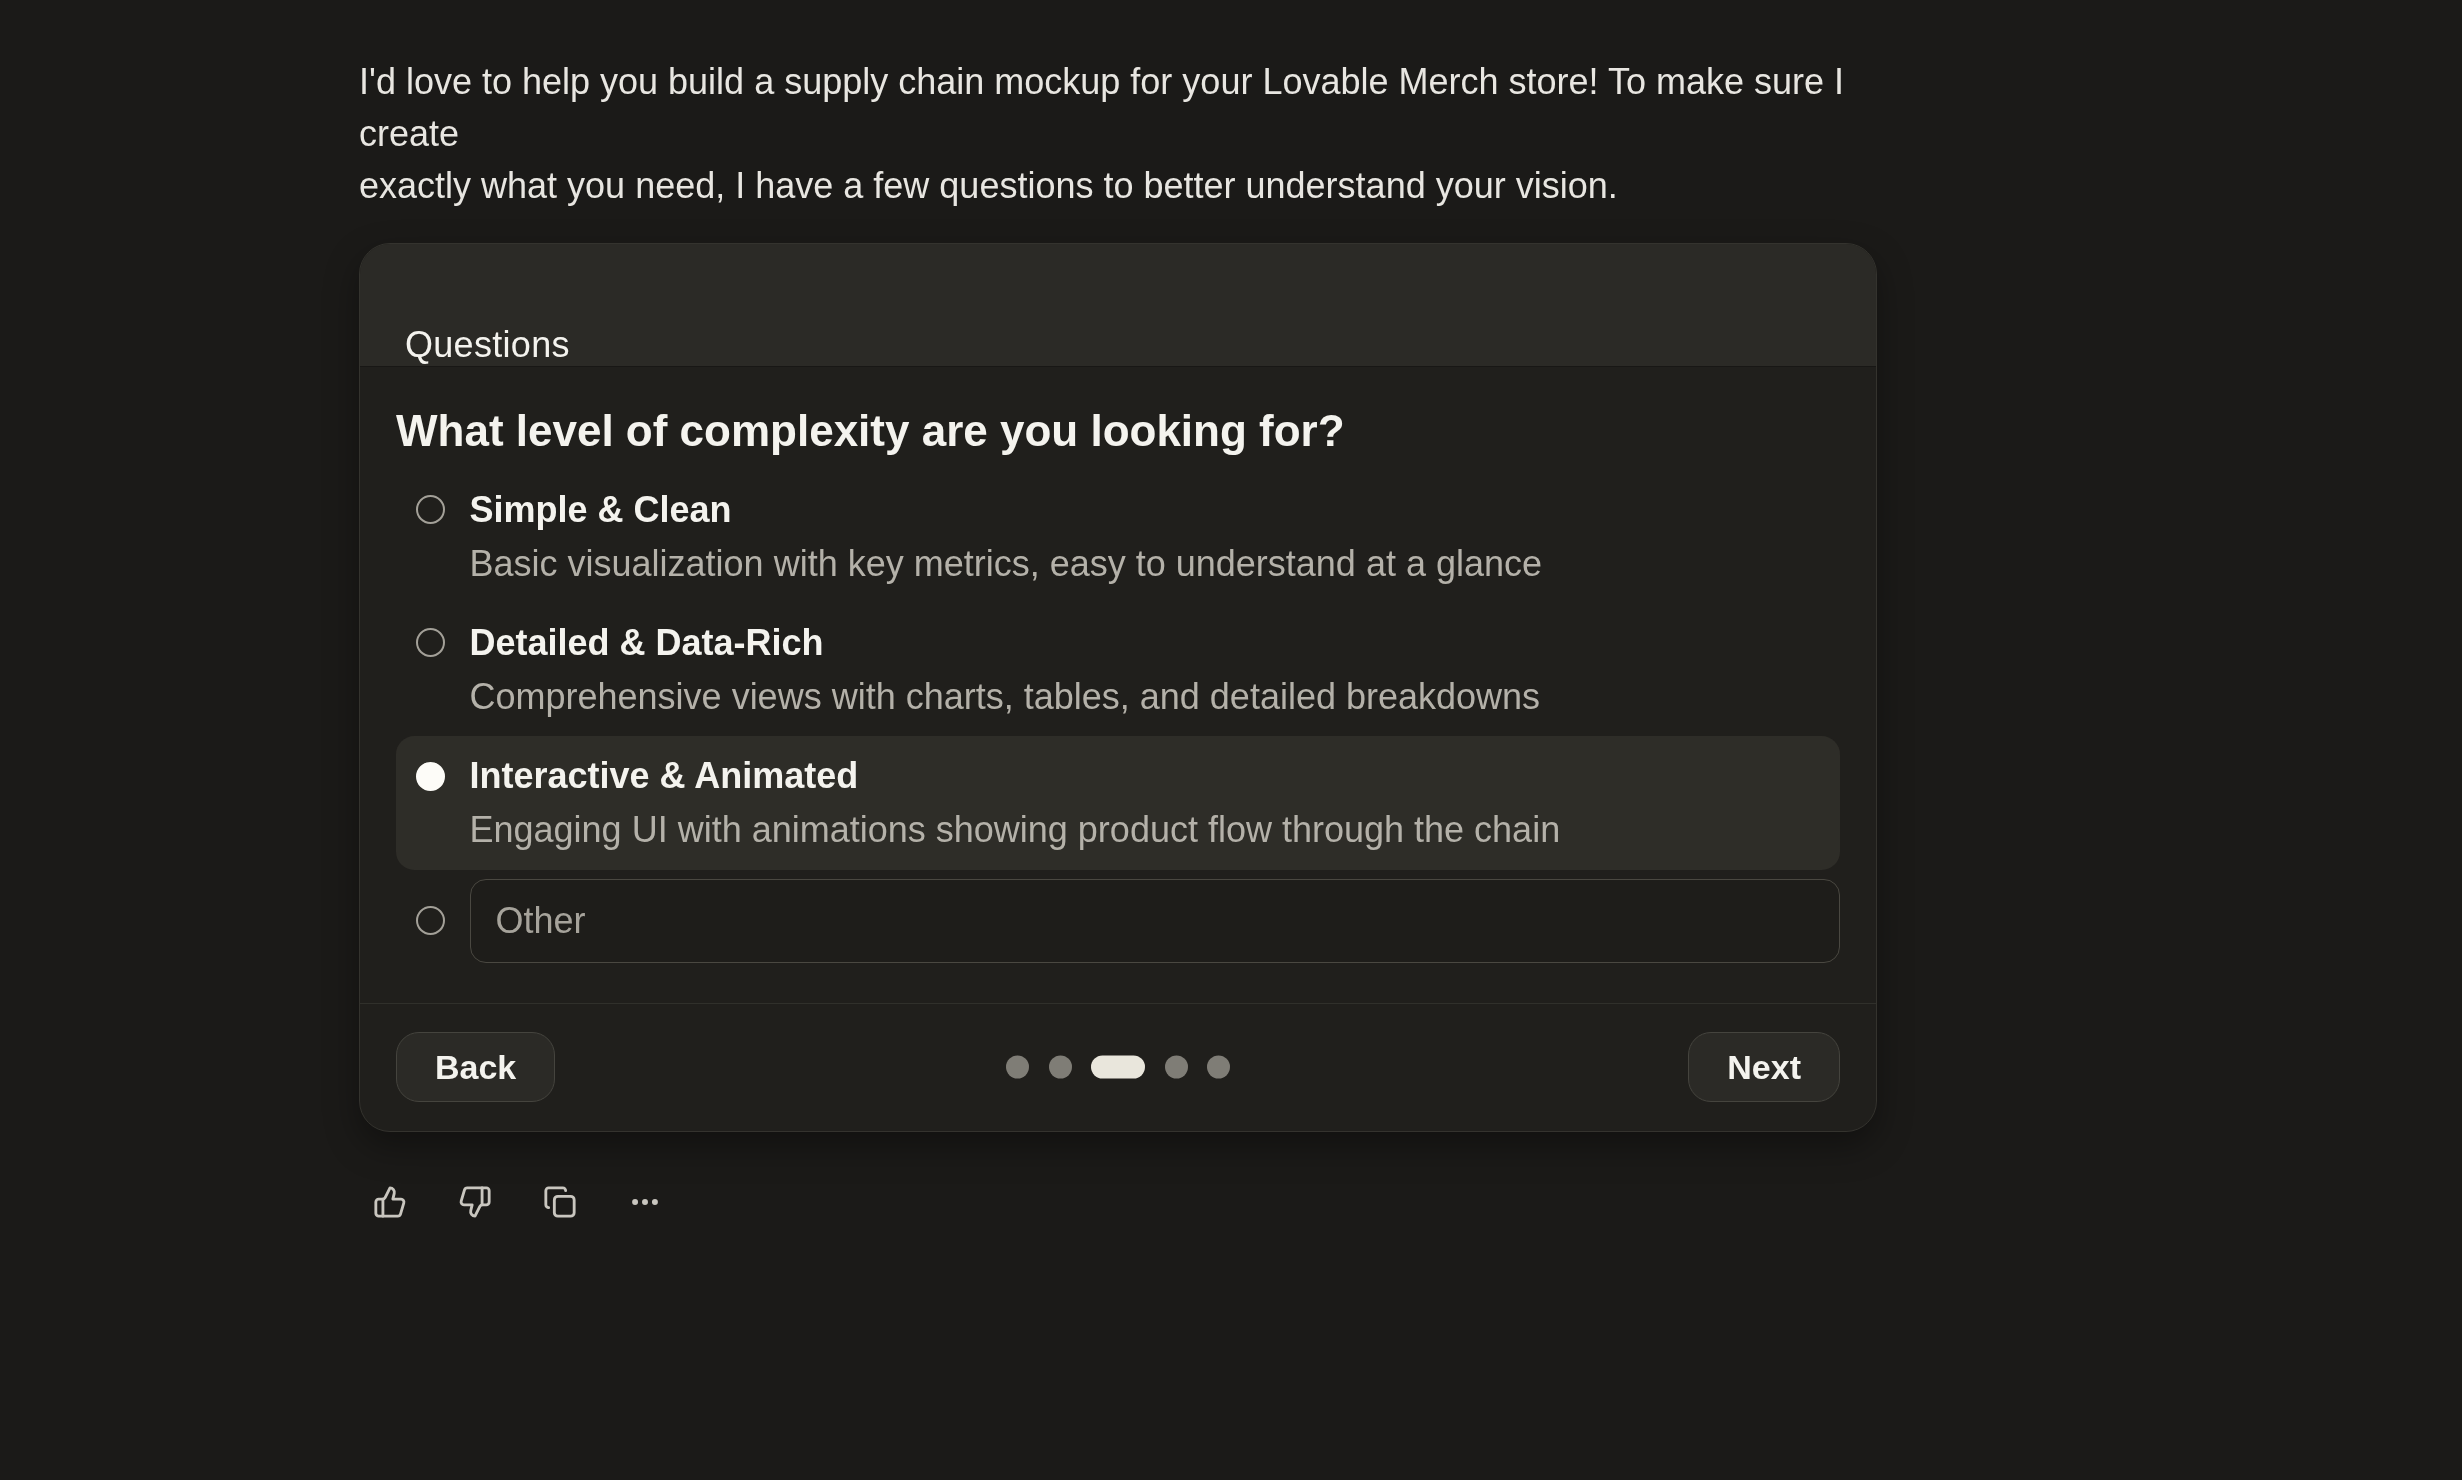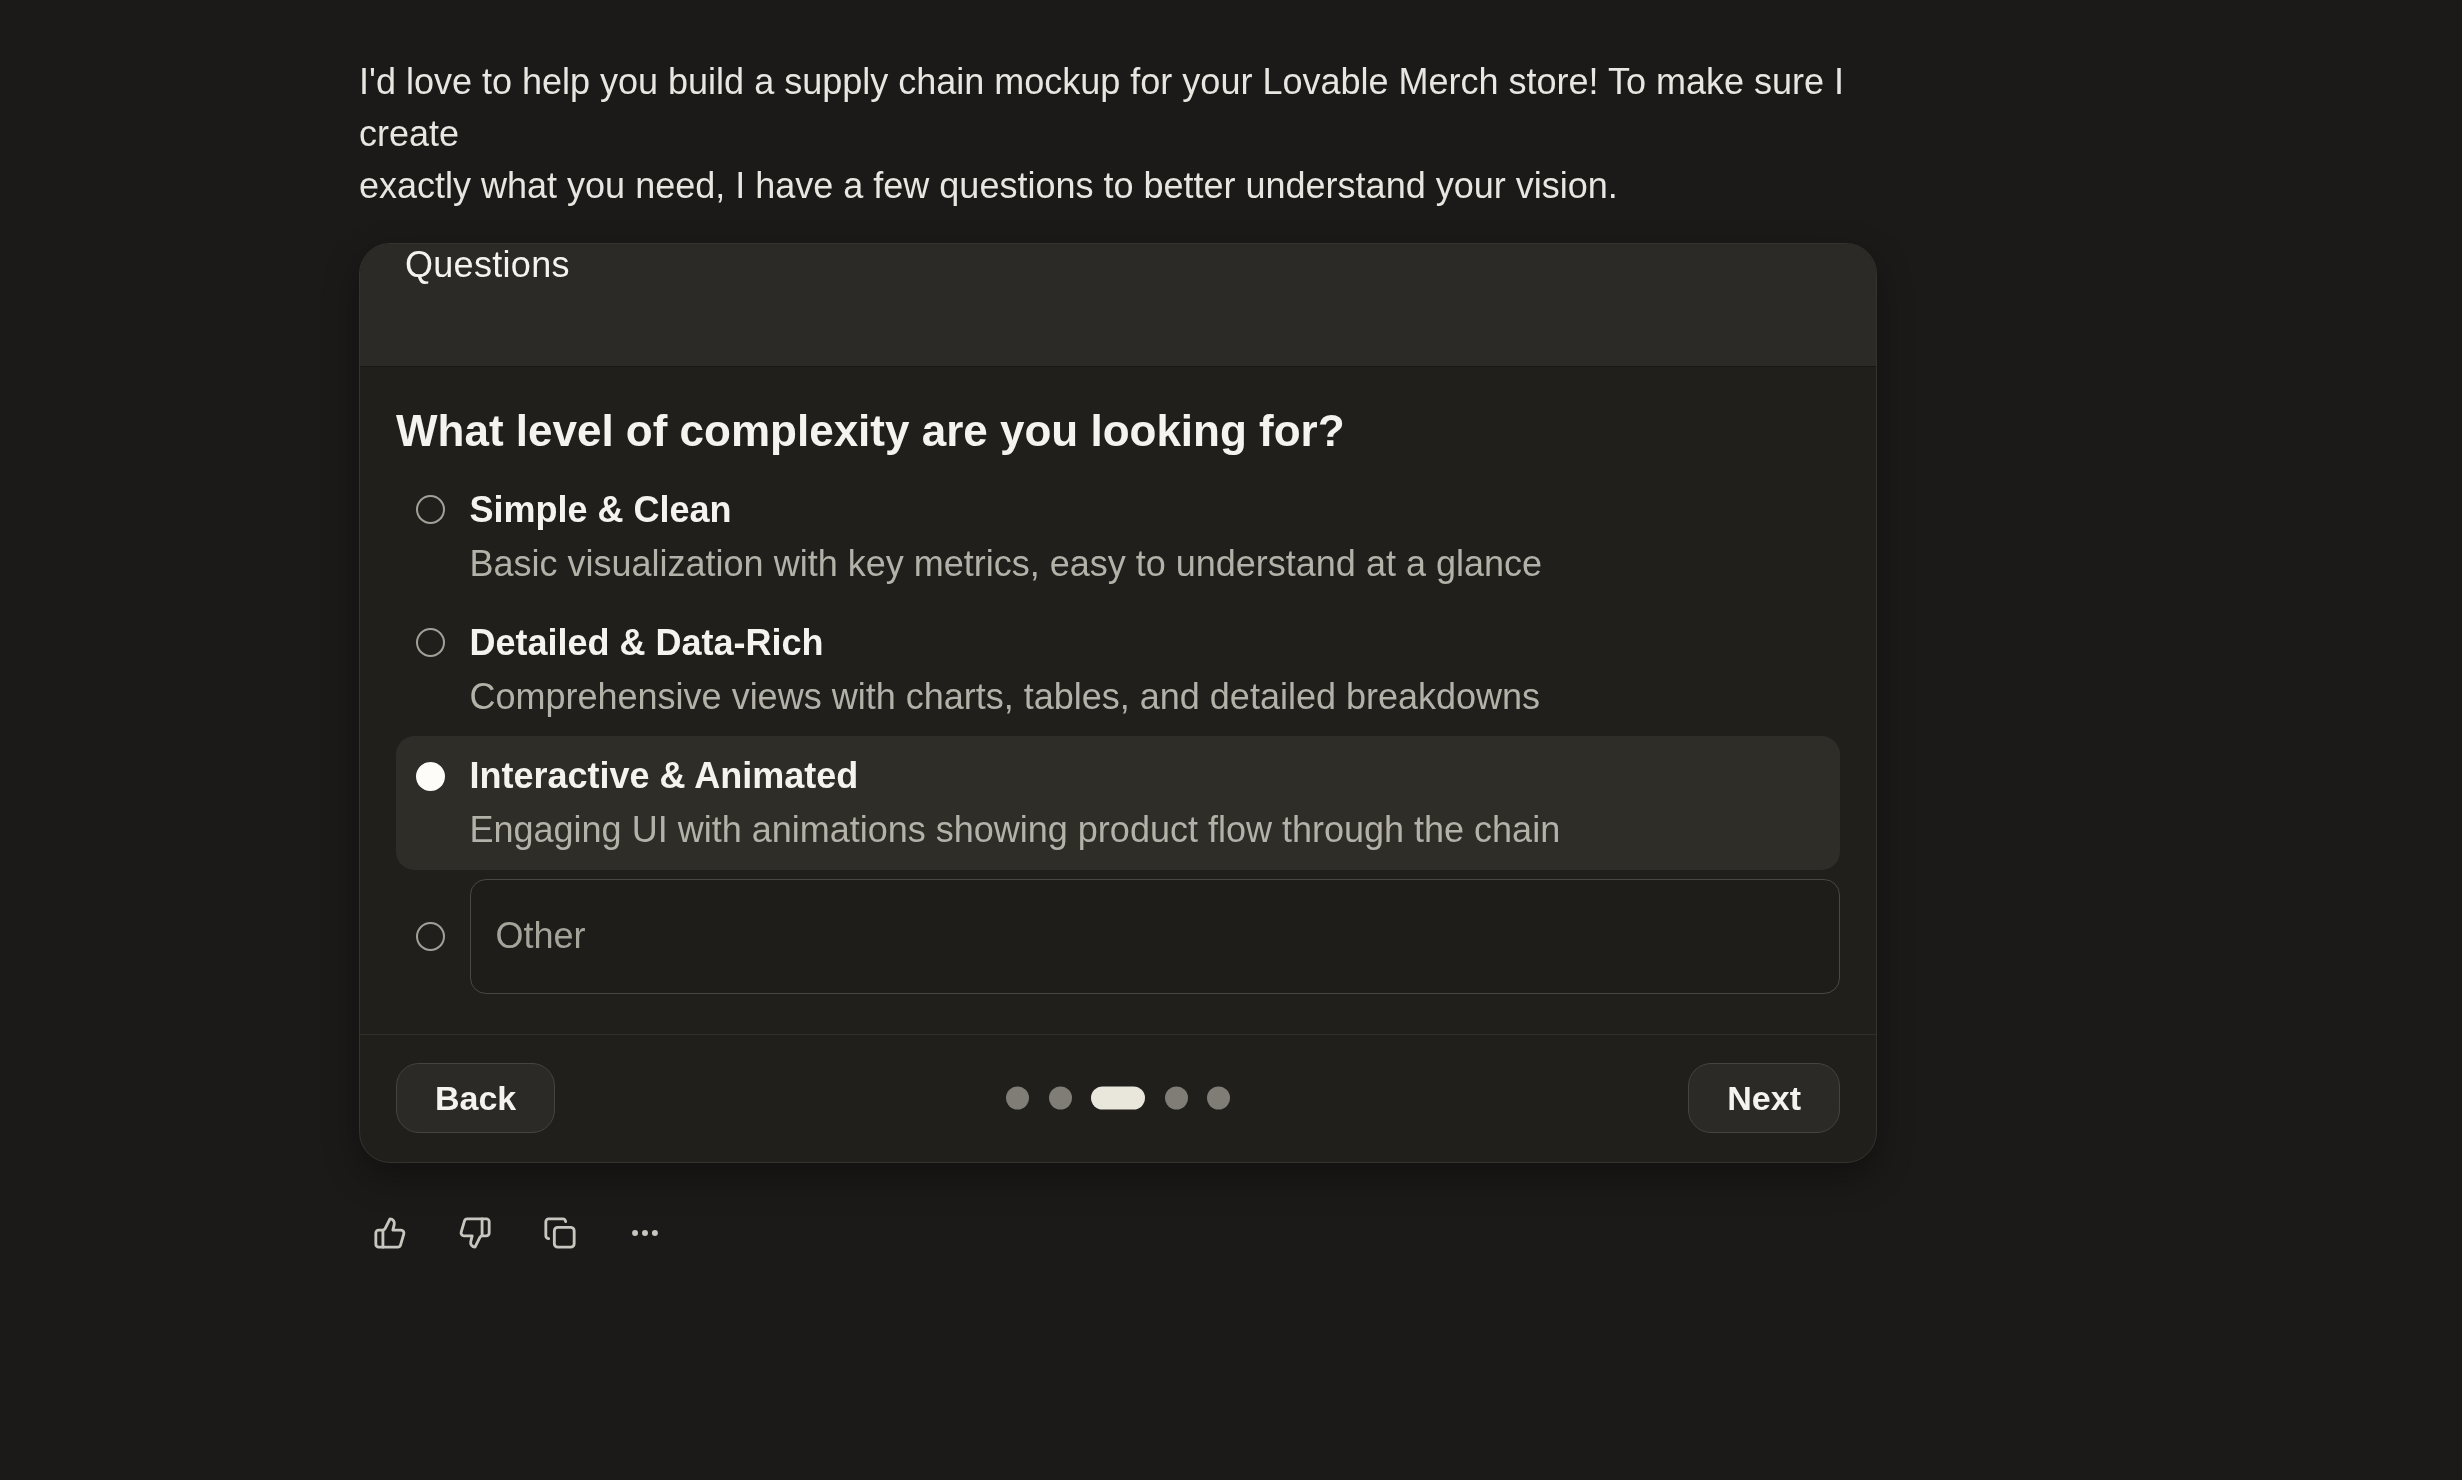--- a/index.html
+++ b/index.html
@@ -37,37 +37,37 @@
 
   
   .message{margin-top:56px;font-size:36px;line-height:52px;color:#e8e6e1;}
 
   
   .card{
     margin-top:31px;width:1518px;border-radius:31px;
     background:var(--card-bg);border:0.6px solid #34332e;
     box-shadow:0 14px 34px rgba(0,0,0,.35);overflow:hidden;
   }
-  .card-header{height:123px;background:var(--header-bg);display:flex;align-items:flex-start;padding:0 45px;border-bottom:0.6px solid #181715;}
+  .card-header{height:123px;background:var(--header-bg);display:flex;align-items:flex-end;padding:0 45px;border-bottom:0.6px solid #181715;}
   .card-title{font-size:36px;font-weight:500;color:var(--text-primary);letter-spacing:0.3px;}
 
   .card-body{padding:37px 36px 40px;}
   .question{font-size:44px;font-weight:700;color:var(--text-primary);line-height:54px;margin-bottom:12px;}
 
   .option-row{display:flex;gap:25px;padding:12.6px 19.5px;border-radius:18.4px;cursor:pointer;}
   .option-row.selected{background:var(--row-selected-bg);}
   .radio{flex:none;width:29px;height:29px;border:2.3px solid var(--radio-stroke);border-radius:50%;margin-top:12.6px;}
   .radio.filled{background:#fdfcf8;border-color:#fdfcf8;}
   .option-title{font-size:36px;font-weight:700;line-height:54px;color:var(--text-primary);}
   .option-desc{font-size:36px;line-height:54px;color:var(--text-secondary);}
 
   .other-row{display:flex;align-items:center;gap:25px;padding-left:19.5px;margin-top:9.2px;}
   .other-row .radio{margin-top:0;}
   .other-input{
-    flex:1;height:115px;background:#1e1d1a;border:1.1px solid var(--input-border);
+    flex:1;height:84px;background:#1e1d1a;border:1.1px solid var(--input-border);
     border-radius:16px;padding:0 25px;font-size:36px;color:var(--text-secondary);
     font-family:inherit;outline:none;
   }
   .other-input::placeholder{color:#a6a39b;opacity:1;}
 
   .card-footer{
     border-top:1.1px solid var(--divider);height:128px;position:relative;
     display:flex;align-items:center;justify-content:space-between;padding:0 36px;
   }
   .nav-btn{

